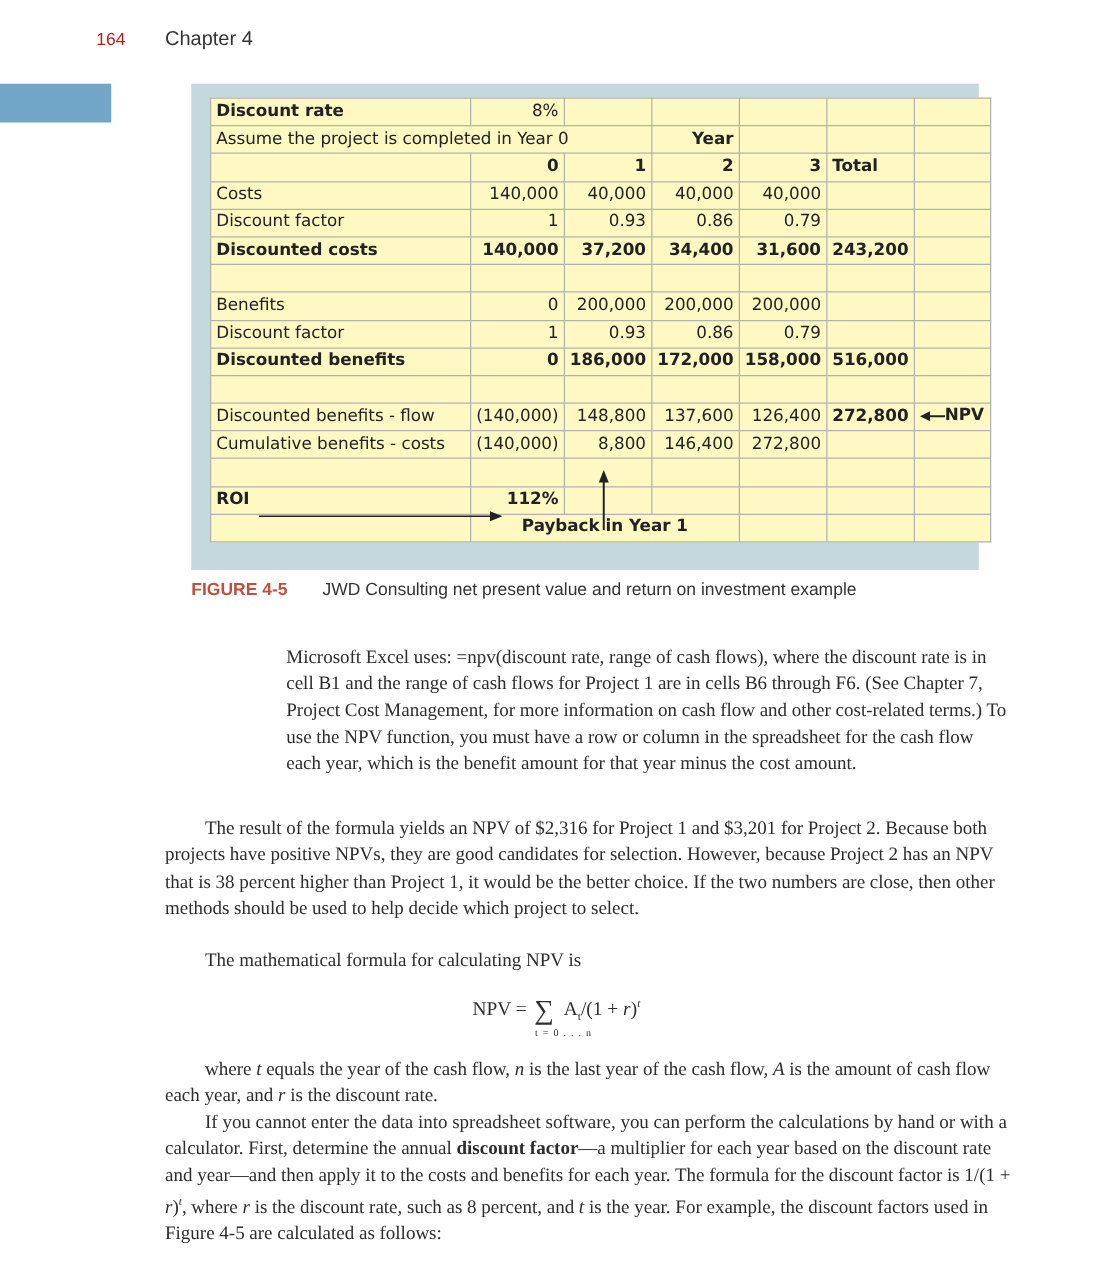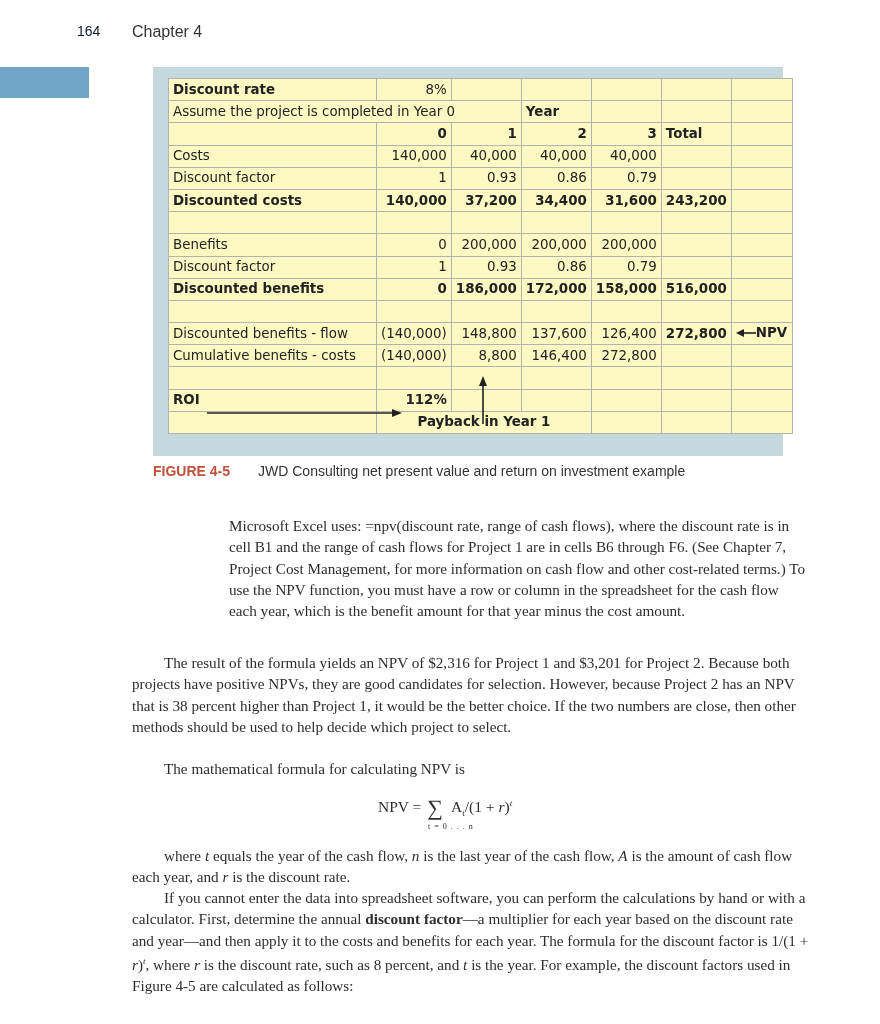--- a/index.html
+++ b/index.html
@@ -1,17 +1,17 @@
 <!DOCTYPE html>
 <html><head>
 <meta charset="utf-8">
 <style>
   html, body { margin:0; padding:0; }
   body { width:880px; height:1024px; background:#ffffff; position:relative; overflow:hidden; font-family:"Liberation Serif", serif; color:#2a2a2a; }
-  .page-num { position:absolute; left:77px; top:23px; font-family:"Liberation Sans", sans-serif; font-size:14px; color:#0f172a; }
+  .page-num { position:absolute; left:77px; top:23px; font-family:"Liberation Sans", sans-serif; font-size:14px; color:#b91c1c; }
   .chapter { position:absolute; left:132px; top:23px; font-family:"Liberation Sans", sans-serif; font-size:16px; color:#333; }
   .side-bar { position:absolute; left:0; top:67px; width:89px; height:31px; background:#72a6c8; }
   .fig-panel { position:absolute; left:153px; top:67px; width:630px; height:389px; background:#c5d8dd; }
   table.sheet { position:absolute; left:168px; top:78px; border-collapse:collapse; font-family:"DejaVu Sans", sans-serif; font-size:13.4px; color:#222; background:#fef9c3; }
   table.sheet td { border:1.5px solid #b3b3ad; height:21.2px; padding:0 4px; white-space:nowrap; line-height:18px; }
   table.sheet td.num { text-align:right; }
   table.sheet td.b { font-weight:bold; }
   .c-label { width:199px; } .c0 { width:61px; } .c1 { width:57px; } .c2 { width:55px; } .c3 { width:55px; } .c4 { width:57px; } .c5 { width:52px; }
   .roi-arrow { position:absolute; left:207px; top:408px; }
   .payback-arrow { position:absolute; left:478px; top:376px; }
@@ -39,21 +39,21 @@
     <td class="c-label b">Discount rate</td>
     <td class="c0 num">8%</td>
     <td class="c1"></td>
         <td class="c2"></td>
         <td class="c3"></td>
         <td class="c4"></td>
         <td class="c5"></td>
   </tr>
   <tr>
     <td colspan="3">Assume the project is completed in Year 0</td>
-    <td class="b" style="text-align:left">Year</td>
+    <td class="b" style="text-align:right">Year</td>
     <td></td>
         <td></td>
         <td></td>
   </tr>
   <tr>
     <td></td>
     <td class="num b">0</td>
     <td class="num b">1</td>
     <td class="num b">2</td>
     <td class="num b">3</td>

